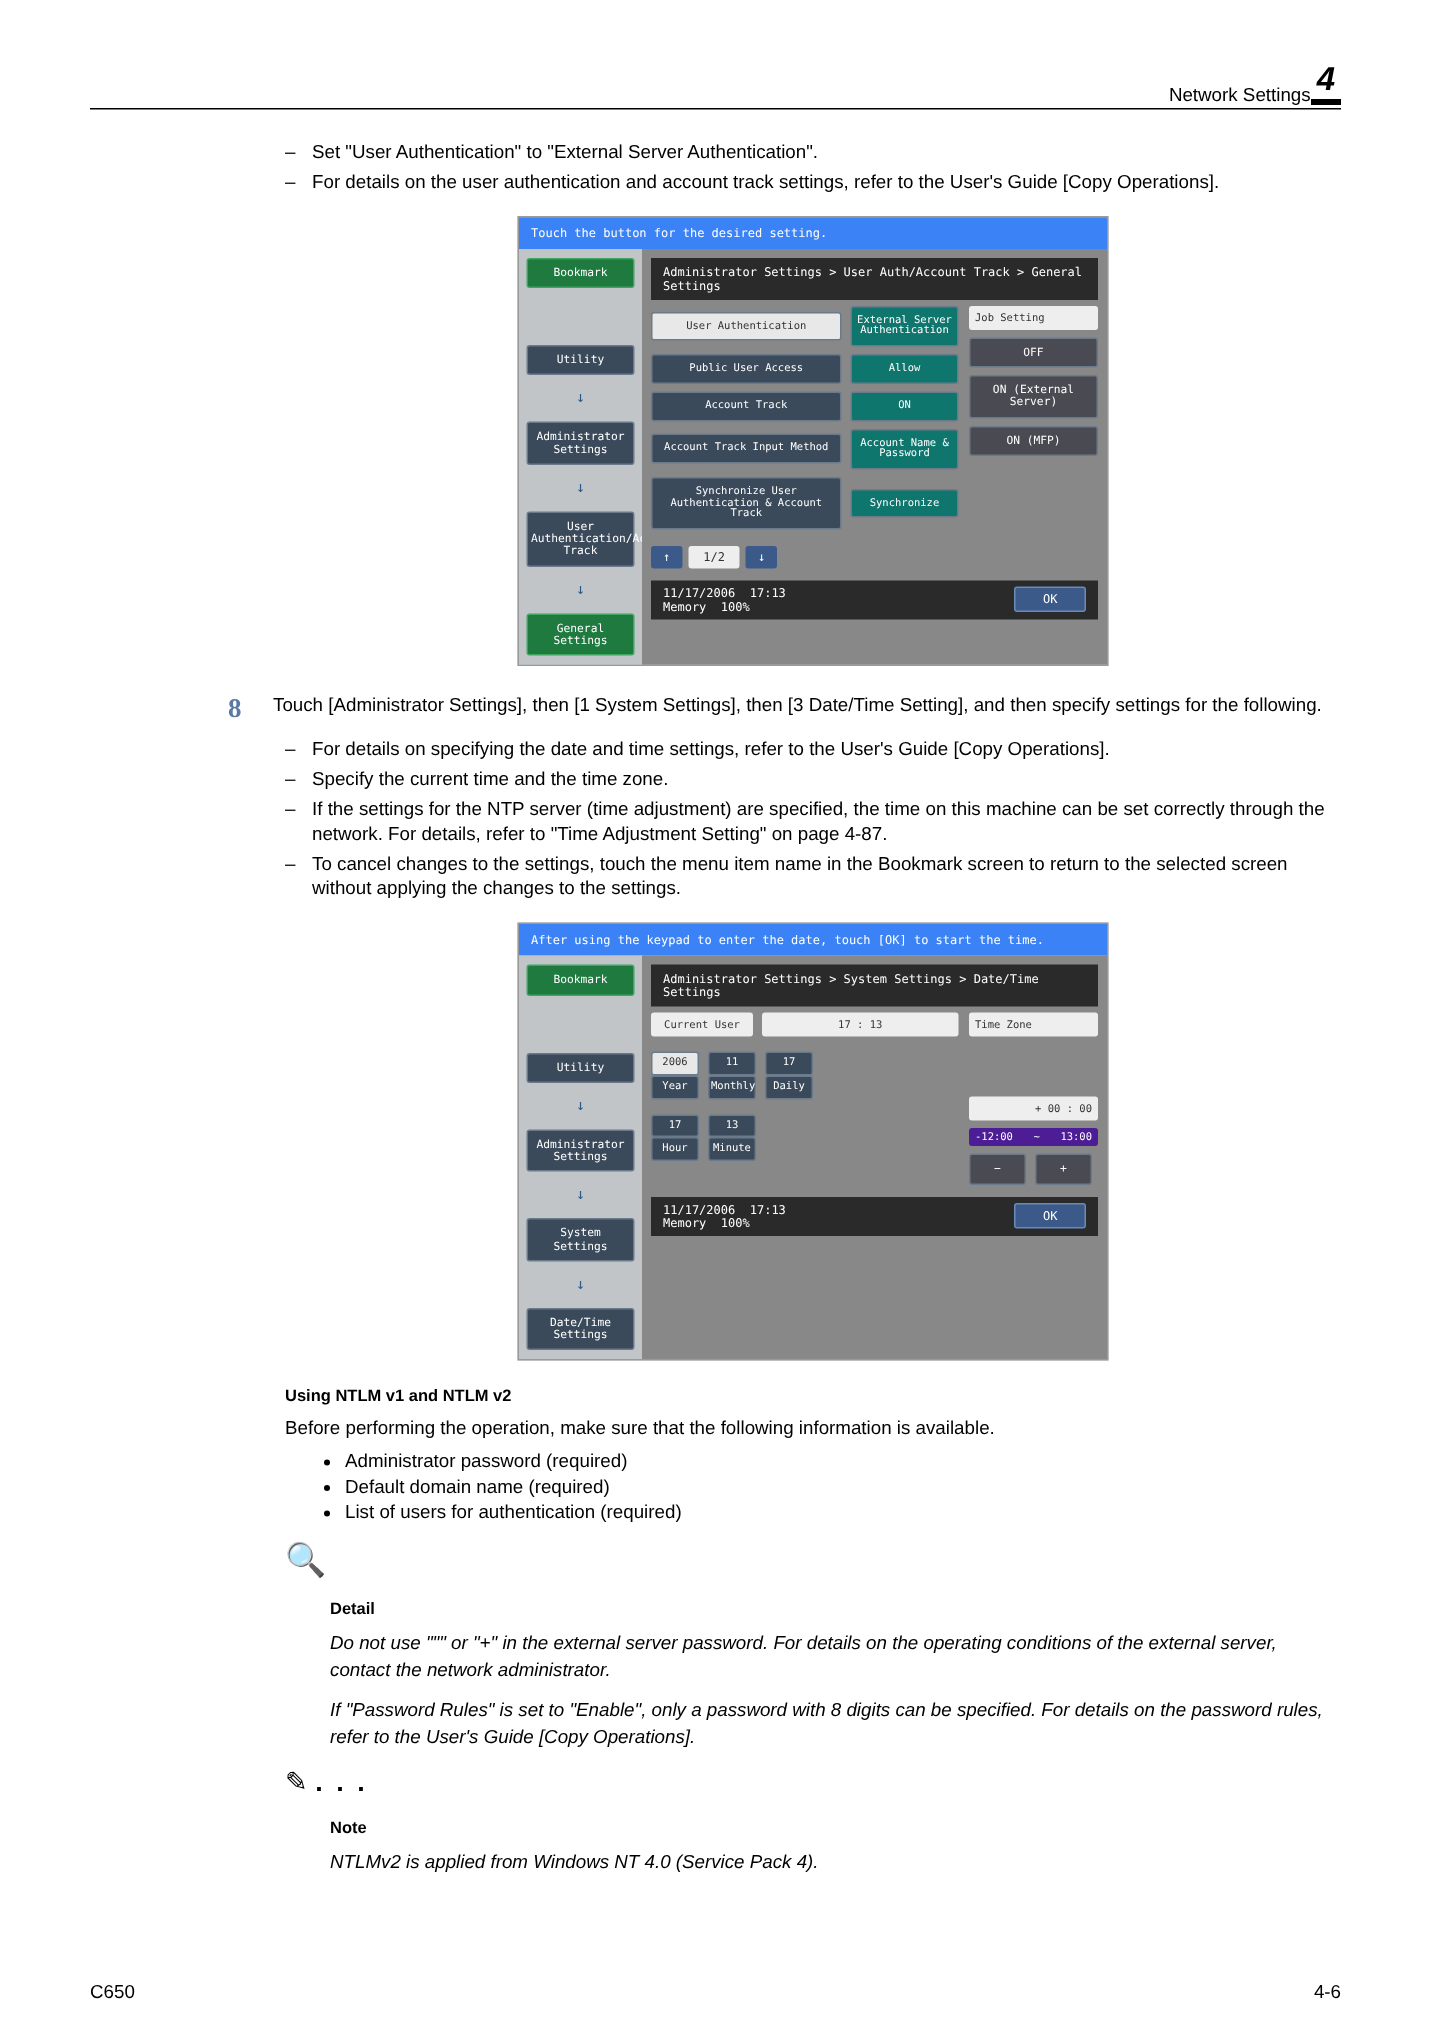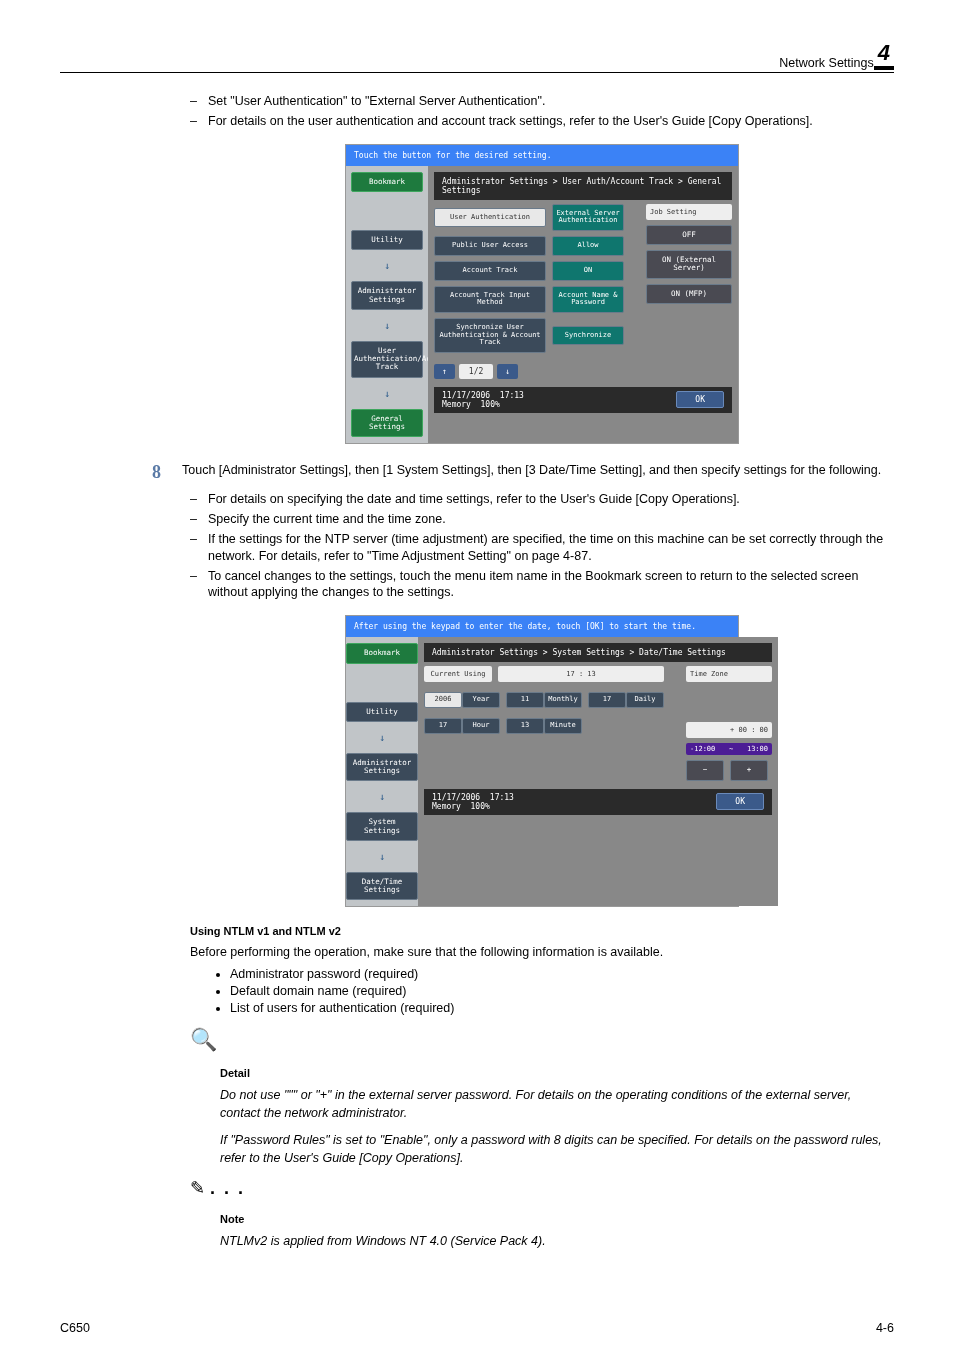--- a/index.html
+++ b/index.html
@@ -35,24 +35,24 @@
 .row{display:flex;gap:6px;align-items:center}
 .lbl{background:#3b4a5a;border:1px solid #6a7a8a;border-radius:2px;padding:5px 2px;text-align:center;font-size:7px;flex:1;line-height:1.1}
 .lbl.sel{background:#e8e8e8;color:#333}
 .val{background:#0f766e;border:1px solid #6a7a8a;border-radius:2px;padding:5px 2px;text-align:center;font-size:7px;width:72px;line-height:1.1}
 .wbox{background:#eee;color:#333;padding:4px;border-radius:2px}
 .bot{background:#2a2a2a;padding:4px 8px;display:flex;justify-content:space-between;align-items:center;margin-top:4px}
 .ok{background:#3b5a8a;border:1px solid #6a8aba;border-radius:2px;padding:3px 18px;font-size:8px}
 .pager{display:flex;gap:4px;margin-top:6px}
 .pg{background:#3b5a8a;padding:3px 8px;border-radius:2px}
 .pgn{background:#eee;color:#333;padding:3px 10px;border-radius:2px}
-.col2{display:flex;gap:22px}
+.col2{display:flex;gap:7px}
 .c-l{flex:1;display:flex;flex-direction:column;gap:5px}
 .c-r{width:86px;display:flex;flex-direction:column;gap:5px}
-.stack{display:flex;flex-direction:row;align-items:center;width:76px}
+.stack{display:flex;flex-direction:column;align-items:center;width:32px}
 .stack .lbl{width:100%;font-size:7px;padding:3px 1px}
 .tiny{font-size:7px}
 </style>
 </head>
 <body>
 
 <div class="hdr">
   <span class="hdr-l">Network Settings</span>
   <span class="hdr-r">4</span>
 </div>
@@ -149,21 +149,21 @@
       <span class="arr">↓</span>
       <div class="btn">System Settings</div>
       <span class="arr">↓</span>
       <div class="btn">Date/Time Settings</div>
     </div>
     <div class="main">
       <div class="bc">Administrator Settings &gt; System Settings &gt; Date/Time Settings</div>
       <div class="col2">
         <div class="c-l" style="gap:10px">
           <div class="row">
-            <div class="wbox tiny" style="width:68px;text-align:center">Current Using</div>
+            <div class="wbox tiny" style="width:68px;text-align:center">Current User</div>
             <div class="wbox tiny" style="flex:1;text-align:center">17 : 13</div>
           </div>
           <div class="row">
             <div class="stack">
                   <div class="lbl sel">2006</div>
                   <div class="lbl">Year</div>
                 </div>
             <div class="stack">
                   <div class="lbl">11</div>
                   <div class="lbl">Monthly</div>

